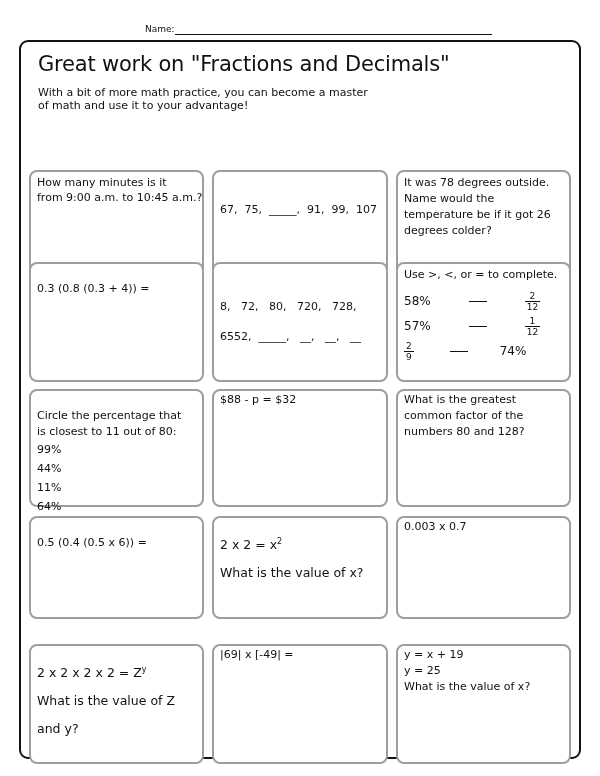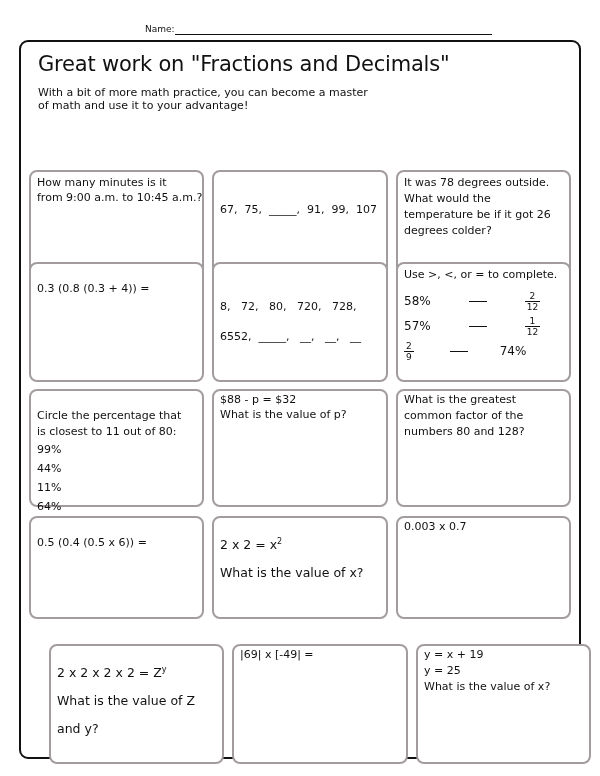--- a/index.html
+++ b/index.html
@@ -27,21 +27,21 @@
       background: #fff; font-size: 11px; line-height: 15px; padding: 3px 6px; color: #111;
     }
     .card .line { white-space: nowrap; }
     .c1 { left: 29px; width: 175px; }
     .c2 { left: 212px; width: 176px; }
     .c3 { left: 396px; width: 175px; }
     .r1 { top: 122px; height: 118px; margin-top: 48px; }
     .r2 { top: 262px; height: 120px; }
     .r3 { top: 389px; height: 118px; }
     .r4 { top: 516px; height: 103px; }
-    .r5 { top: 644px; height: 120px; margin-left: 20px; }
+    .r5 { top: 644px; height: 120px; }
     .big { font-size: 12.5px; line-height: 20px; }
     .sp-top-mid { padding-top: 30px; }
     .frac { display: inline-block; vertical-align: middle; text-align: center; font-size: 9px; line-height: 10px; margin-left: 6px; }
     .frac .num { display: block; padding: 0 2px; }
     .frac .den { display: block; border-top: 1px solid #111; padding: 0 2px; }
     .blank { display: inline-block; width: 18px; border-bottom: 1px solid #111; height: 0; vertical-align: middle; margin: 0 4px; }
     .cmp-row { margin-top: 6px; height: 22px; display: flex; align-items: center; font-size: 12px; gap: 28px; }
     sup { font-size: 8px; }
   </style>
 </head>
@@ -62,21 +62,21 @@
 
 <div class="card c1 r1">
   <div class="line">How many minutes is it</div>
   <div class="line">from 9:00 a.m. to 10:45 a.m.?</div>
 </div>
 <div class="card c2 r1 sp-top-mid">
   <div class="line" style="white-space:pre">67,  75,  _____,  91,  99,  107</div>
 </div>
 <div class="card c3 r1" style="font-size:11px;line-height:16px;">
   <div class="line">It was 78 degrees outside.</div>
-  <div class="line">What would the</div>
+  <div class="line">Name would the</div>
   <div class="line">temperature be if it got 26</div>
   <div class="line">degrees colder?</div>
 </div>
 
 <div class="card c1 r2" style="padding-top:17px;">
   <div class="line">0.3 (0.8 (0.3 + 4)) =</div>
 </div>
 <div class="card c2 r2" style="padding-top:28px;line-height:30px;">
   <div class="line" style="white-space:pre">8,   72,   80,   720,   728,</div>
   <div class="line" style="white-space:pre">6552,  _____,   __,   __,   __</div>
@@ -112,21 +112,20 @@
 <div class="card c1 r3" style="line-height:16px;padding-top:17px;">
   <div class="line">Circle the percentage that</div>
   <div class="line">is closest to 11 out of 80:</div>
   <div class="line" style="line-height:19px;">99%</div>
   <div class="line" style="line-height:19px;">44%</div>
   <div class="line" style="line-height:19px;">11%</div>
   <div class="line" style="line-height:19px;">64%</div>
 </div>
 <div class="card c2 r3" style="padding-top:1px;">
   <div class="line">$88 - p = $32</div>
-  <div class="line">What is the value of p?</div>
 </div>
 <div class="card c3 r3" style="padding-top:1px;line-height:16px;">
   <div class="line">What is the greatest</div>
   <div class="line">common factor of the</div>
   <div class="line">numbers 80 and 128?</div>
 </div>
 
 <div class="card c1 r4" style="padding-top:17px;">
   <div class="line">0.5 (0.4 (0.5 x 6)) =</div>
 </div>

